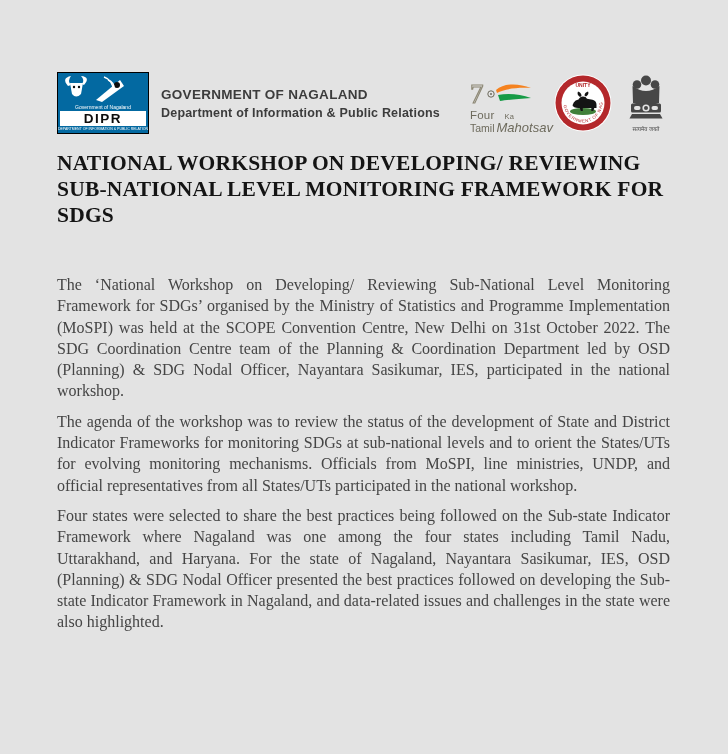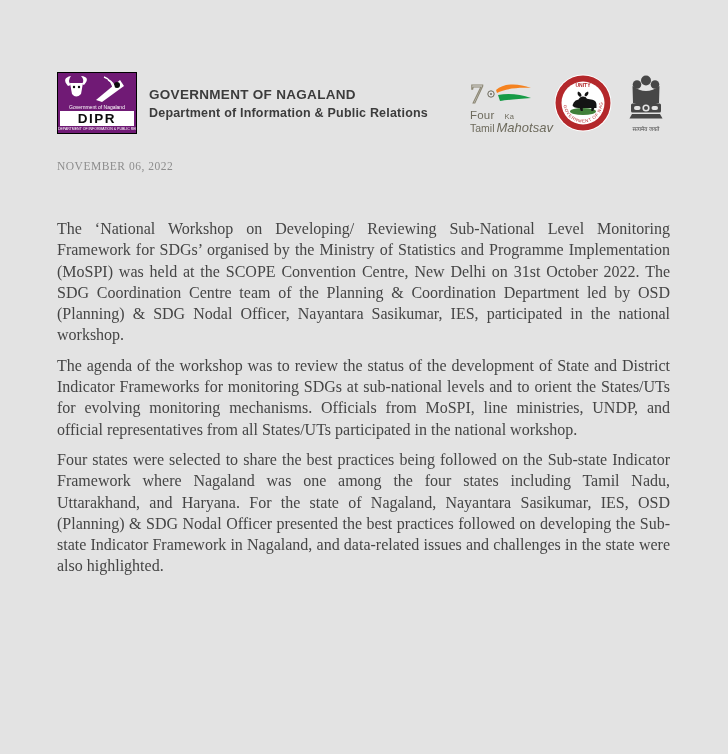--- a/index.html
+++ b/index.html
@@ -11,21 +11,21 @@
     position:relative;
     overflow:hidden;
   }
   .content { padding:72px 58px 0 57px; }
 
   
   .header { display:flex; justify-content:space-between; align-items:center; height:62px; }
   .header-left { display:flex; align-items:center; }
 
   .dipr-logo {
-    width:80px; height:62px; background:#701a75; border:1px solid #000;
+    width:92px; height:62px; background:#0369a1; border:1px solid #000;
     display:flex; flex-direction:column; flex:none;
   }
   .dipr-art { height:31px; }
   .dipr-gon {
     color:#fff; font-family:"Liberation Sans",sans-serif; font-size:5px;
     line-height:7px; text-align:center; white-space:nowrap; overflow:hidden;
   }
   .dipr-band {
     background:#fff; color:#0c0c0c; font-family:"Liberation Sans",sans-serif;
     font-weight:bold; font-size:13.5px; line-height:15px; text-align:center; letter-spacing:1.5px;
@@ -160,22 +160,22 @@
             <circle cx="20" cy="34" r="3.6" fill="#e3e3e3"></circle>
             <circle cx="20" cy="34" r="2" fill="#474747"></circle>
             <rect x="8" y="32" width="6.5" height="4" rx="2" fill="#e3e3e3"></rect>
             <rect x="25.5" y="32" width="6.5" height="4" rx="2" fill="#e3e3e3"></rect>
           </svg>
           <div class="emblem-motto">सत्यमेव जयते</div>
         </div>
       </div>
     </div>
 
+    <h1 class="title">NATIONAL WORKSHOP ON DEVELOPING/ REVIEWING SUB-NATIONAL LEVEL MONITORING FRAMEWORK FOR SDGS</h1>
 
-    <div class="date">NOVEMBER 06, 2022</div>
 
     <div class="body-text">
       <p>The ‘National Workshop on Developing/ Reviewing Sub-National Level Monitoring Framework for SDGs’ organised by the Ministry of Statistics and Programme Implementation (MoSPI) was held at the SCOPE Convention Centre, New Delhi on 31st October 2022. The SDG Coordination Centre team of the Planning &amp; Coordination Department led by OSD (Planning) &amp; SDG Nodal Officer, Nayantara Sasikumar, IES, participated in the national workshop.</p>
       <p>The agenda of the workshop was to review the status of the development of State and District Indicator Frameworks for monitoring SDGs at sub-national levels and to orient the States/UTs for evolving monitoring mechanisms. Officials from MoSPI, line ministries, UNDP, and official representatives from all States/UTs participated in the national workshop.</p>
       <p>Four states were selected to share the best practices being followed on the Sub-state Indicator Framework where Nagaland was one among the four states including Tamil Nadu, Uttarakhand, and Haryana. For the state of Nagaland, Nayantara Sasikumar, IES, OSD (Planning) &amp; SDG Nodal Officer presented the best practices followed on developing the Sub-state Indicator Framework in Nagaland, and data-related issues and challenges in the state were also highlighted.</p>
     </div>
 
 
   </div>
 </div>

